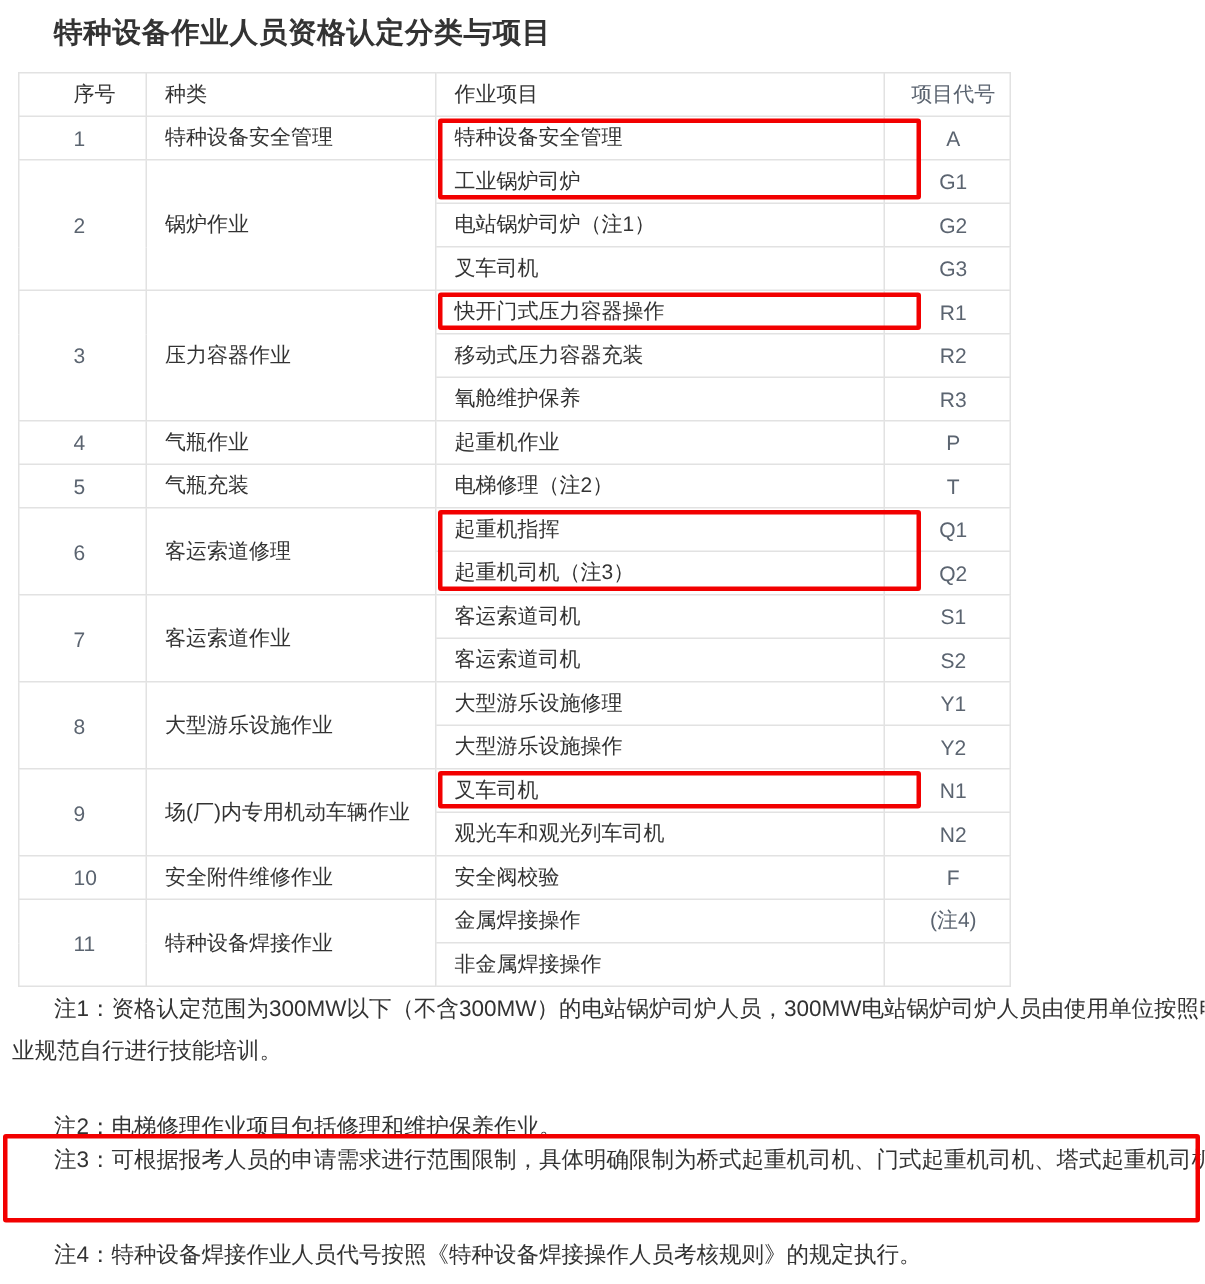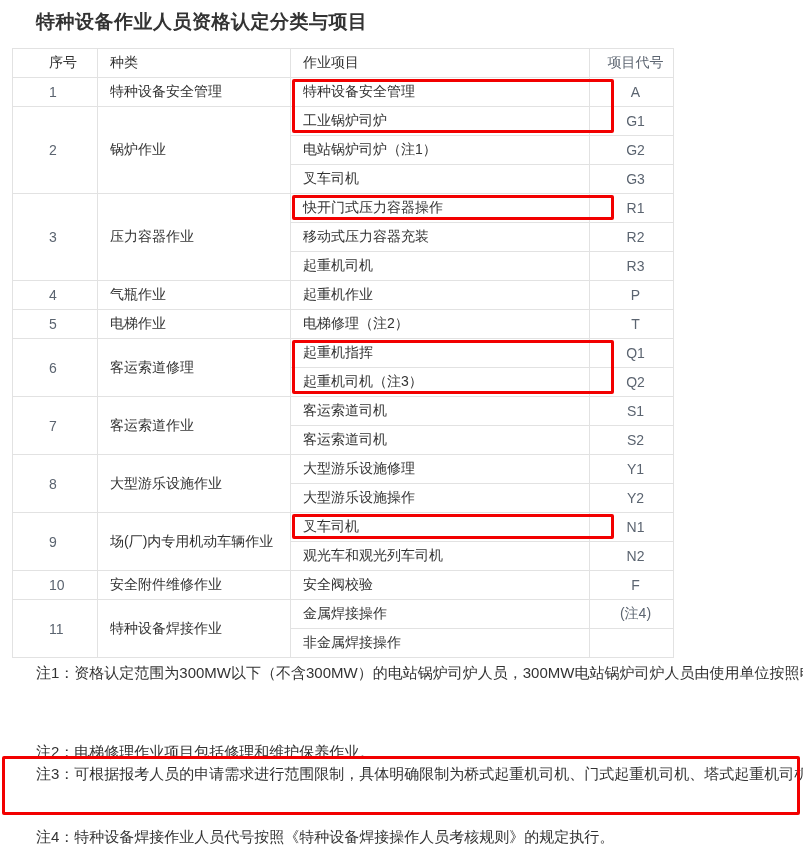--- a/index.html
+++ b/index.html
@@ -82,32 +82,32 @@
         <td class="col-no" rowspan="3">3</td>
         <td class="col-category" rowspan="3">压力容器作业</td>
         <td class="col-project">快开门式压力容器操作</td>
         <td class="col-code">R1</td>
       </tr>
       <tr>
         <td class="col-project">移动式压力容器充装</td>
         <td class="col-code">R2</td>
       </tr>
       <tr>
-        <td class="col-project">起重机司机</td>
+        <td class="col-project">氧舱维护保养</td>
         <td class="col-code">R3</td>
       </tr>
       <tr>
         <td class="col-no" rowspan="1">4</td>
         <td class="col-category" rowspan="1">气瓶作业</td>
         <td class="col-project">起重机作业</td>
         <td class="col-code">P</td>
       </tr>
       <tr>
         <td class="col-no" rowspan="1">5</td>
-        <td class="col-category" rowspan="1">电梯作业</td>
+        <td class="col-category" rowspan="1">气瓶充装</td>
         <td class="col-project">电梯修理（注2）</td>
         <td class="col-code">T</td>
       </tr>
       <tr>
         <td class="col-no" rowspan="2">6</td>
         <td class="col-category" rowspan="2">客运索道修理</td>
         <td class="col-project">起重机指挥</td>
         <td class="col-code">Q1</td>
       </tr>
       <tr>
@@ -158,20 +158,21 @@
       </tr>
       <tr>
         <td class="col-project">非金属焊接操作</td>
         <td class="col-code"></td>
       </tr>
     </tbody>
 </table>
 
 <div class="note" id="note1" style="top:659px">
   <div class="ln first">注1：资格认定范围为300MW以下（不含300MW）的电站锅炉司炉人员，300MW电站锅炉司炉人员由使用单位按照电力行</div>
+  <div class="ln">业规范自行进行技能培训。</div>
 </div>
 
 <div class="note" id="note2" style="top:738px">
   <div class="ln first">注2：电梯修理作业项目包括修理和维护保养作业。</div>
 </div>
 
 <div id="note3-box"></div>
 <div class="note" id="note3" style="top:760px">
   <div class="ln first">注3：可根据报考人员的申请需求进行范围限制，具体明确限制为桥式起重机司机、门式起重机司机、塔式起重机司机、门</div>
 </div>

